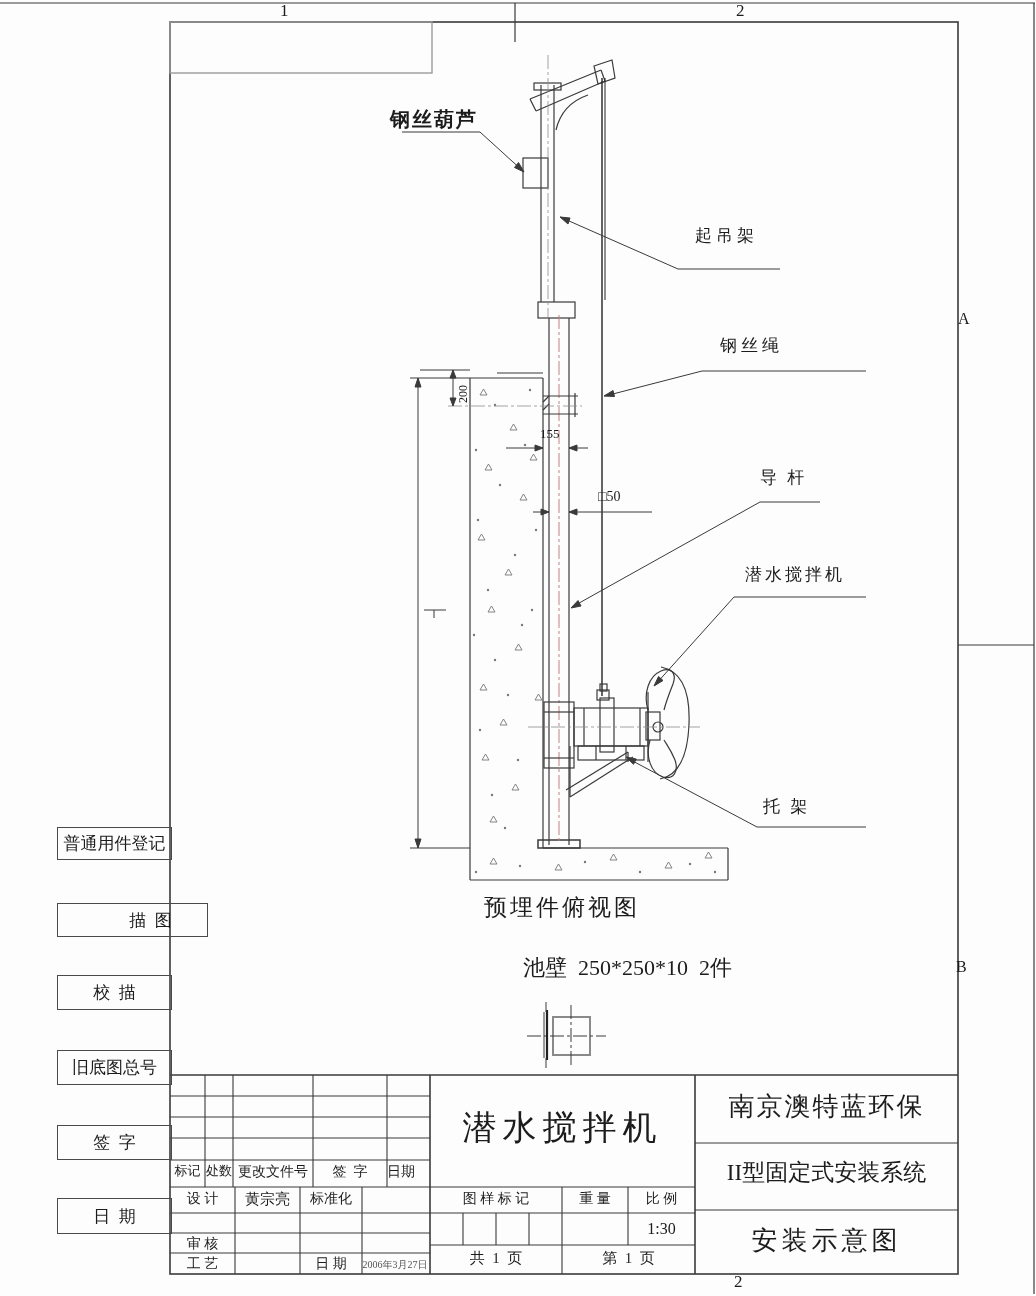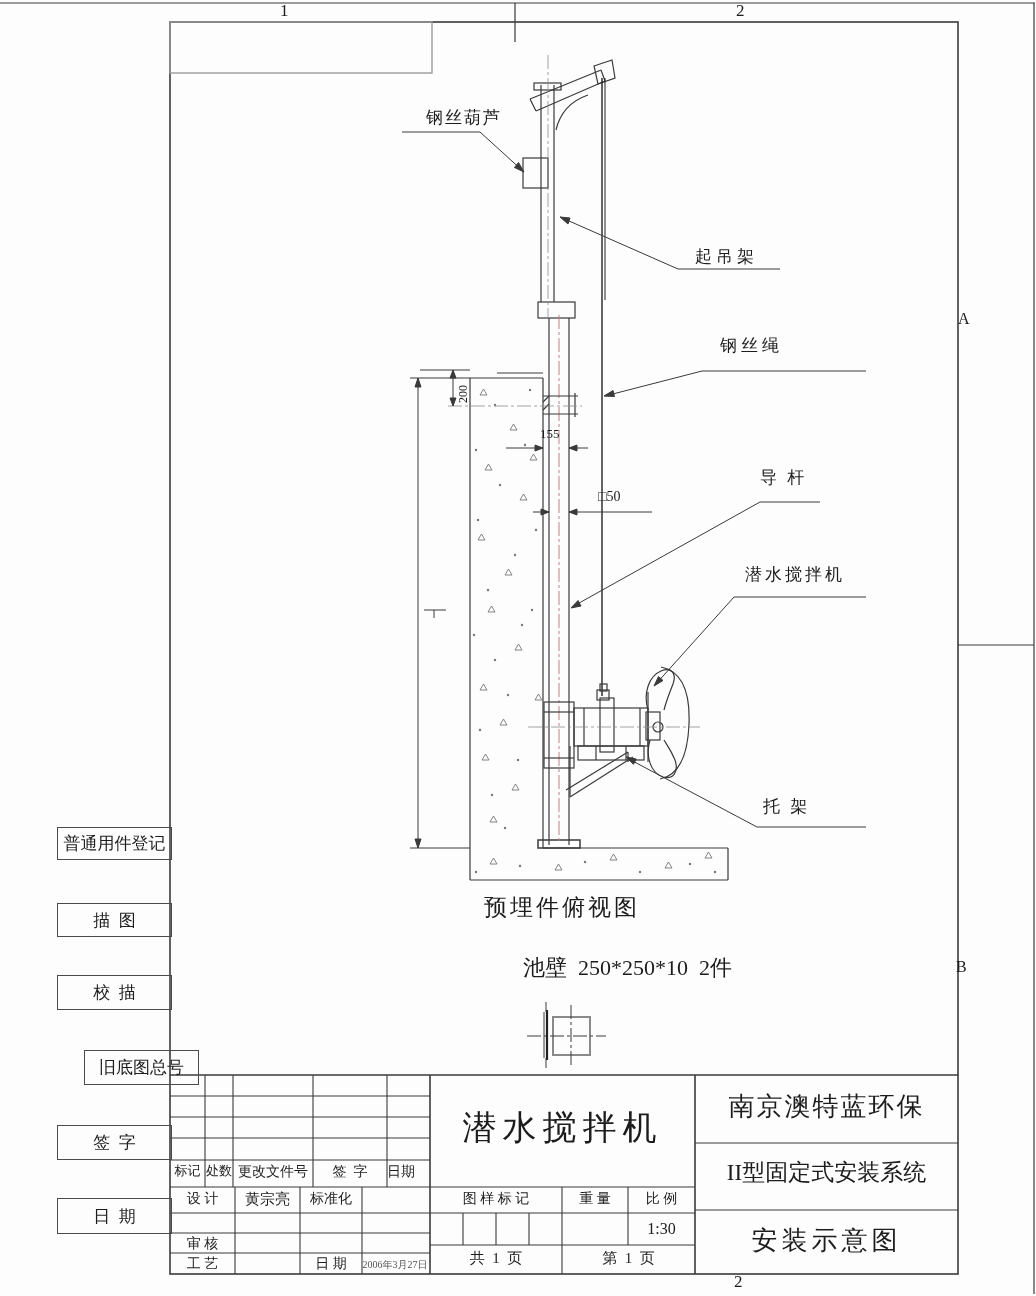--- a/index.html
+++ b/index.html
@@ -224,38 +224,38 @@
     <line x1="695" y1="1210" x2="958" y2="1210"></line>
   </g>
 </svg>
 
 <div class="t" style="left:280px;top:1px;font-size:17px;">1</div>
 <div class="t" style="left:736px;top:1px;font-size:17px;">2</div>
 <div class="t" style="left:958px;top:310px;font-size:16px;">A</div>
 <div class="t" style="left:956px;top:958px;font-size:16px;">B</div>
 <div class="t" style="left:734px;top:1272px;font-size:17px;">2</div>
 
-<div class="t" style="left:426px;top:108px;font-size:17px;letter-spacing:2px;">钢丝葫芦</div>
-<div class="t" style="left:695px;top:247px;font-size:17px;letter-spacing:4px;">起吊架</div>
+<div class="t" style="left:390px;top:108px;font-size:20px;letter-spacing:2px;font-weight:bold;">钢丝葫芦</div>
+<div class="t" style="left:695px;top:226px;font-size:17px;letter-spacing:4px;">起吊架</div>
 <div class="t" style="left:720px;top:336px;font-size:17px;letter-spacing:4px;">钢丝绳</div>
 <div class="t" style="left:760px;top:468px;font-size:17px;letter-spacing:3px;">导 杆</div>
 <div class="t" style="left:745px;top:565px;font-size:17px;letter-spacing:3px;">潜水搅拌机</div>
 <div class="t" style="left:763px;top:797px;font-size:17px;letter-spacing:3px;">托 架</div>
 
 <div class="t rot" style="left:457px;top:403px;font-size:12px;">200</div>
 <div class="t" style="left:540px;top:427px;font-size:13px;">155</div>
 <div class="t" style="left:598px;top:489px;font-size:14px;">□50</div>
 
 <div class="t" style="left:484px;top:895px;font-size:23px;letter-spacing:3px;">预埋件俯视图</div>
 <div class="t" style="left:523px;top:955px;font-size:22px;">池壁  250*250*10  2件</div>
 
 <div class="box" style="left:57px;top:827px;width:113px;height:31px;">普通用件登记</div>
-<div class="box" style="left:57px;top:903px;width:113px;height:32px;">描  图</div>
+<div class="box" style="left:57px;top:903px;width:113px;height:32px;padding-left:36px;">描  图</div>
 <div class="box" style="left:57px;top:975px;width:113px;height:33px;">校  描</div>
-<div class="box" style="left:57px;top:1050px;width:113px;height:33px;margin-left:27px;">旧底图总号</div>
+<div class="box" style="left:57px;top:1050px;width:113px;height:33px;">旧底图总号</div>
 <div class="box" style="left:57px;top:1125px;width:113px;height:33px;">签  字</div>
 <div class="box" style="left:57px;top:1198px;width:113px;height:34px;">日  期</div>
 
 <div class="t c" style="left:170px;top:1164px;width:35px;font-size:13px;">标记</div>
 <div class="t c" style="left:205px;top:1164px;width:28px;font-size:13px;">处数</div>
 <div class="t c" style="left:233px;top:1164px;width:80px;font-size:14px;">更改文件号</div>
 <div class="t c" style="left:313px;top:1164px;width:74px;font-size:14px;">签  字</div>
 <div class="t c" style="left:387px;top:1164px;width:28px;font-size:14px;">日期</div>
 
 <div class="t c" style="left:170px;top:1191px;width:65px;font-size:14px;">设 计</div>

